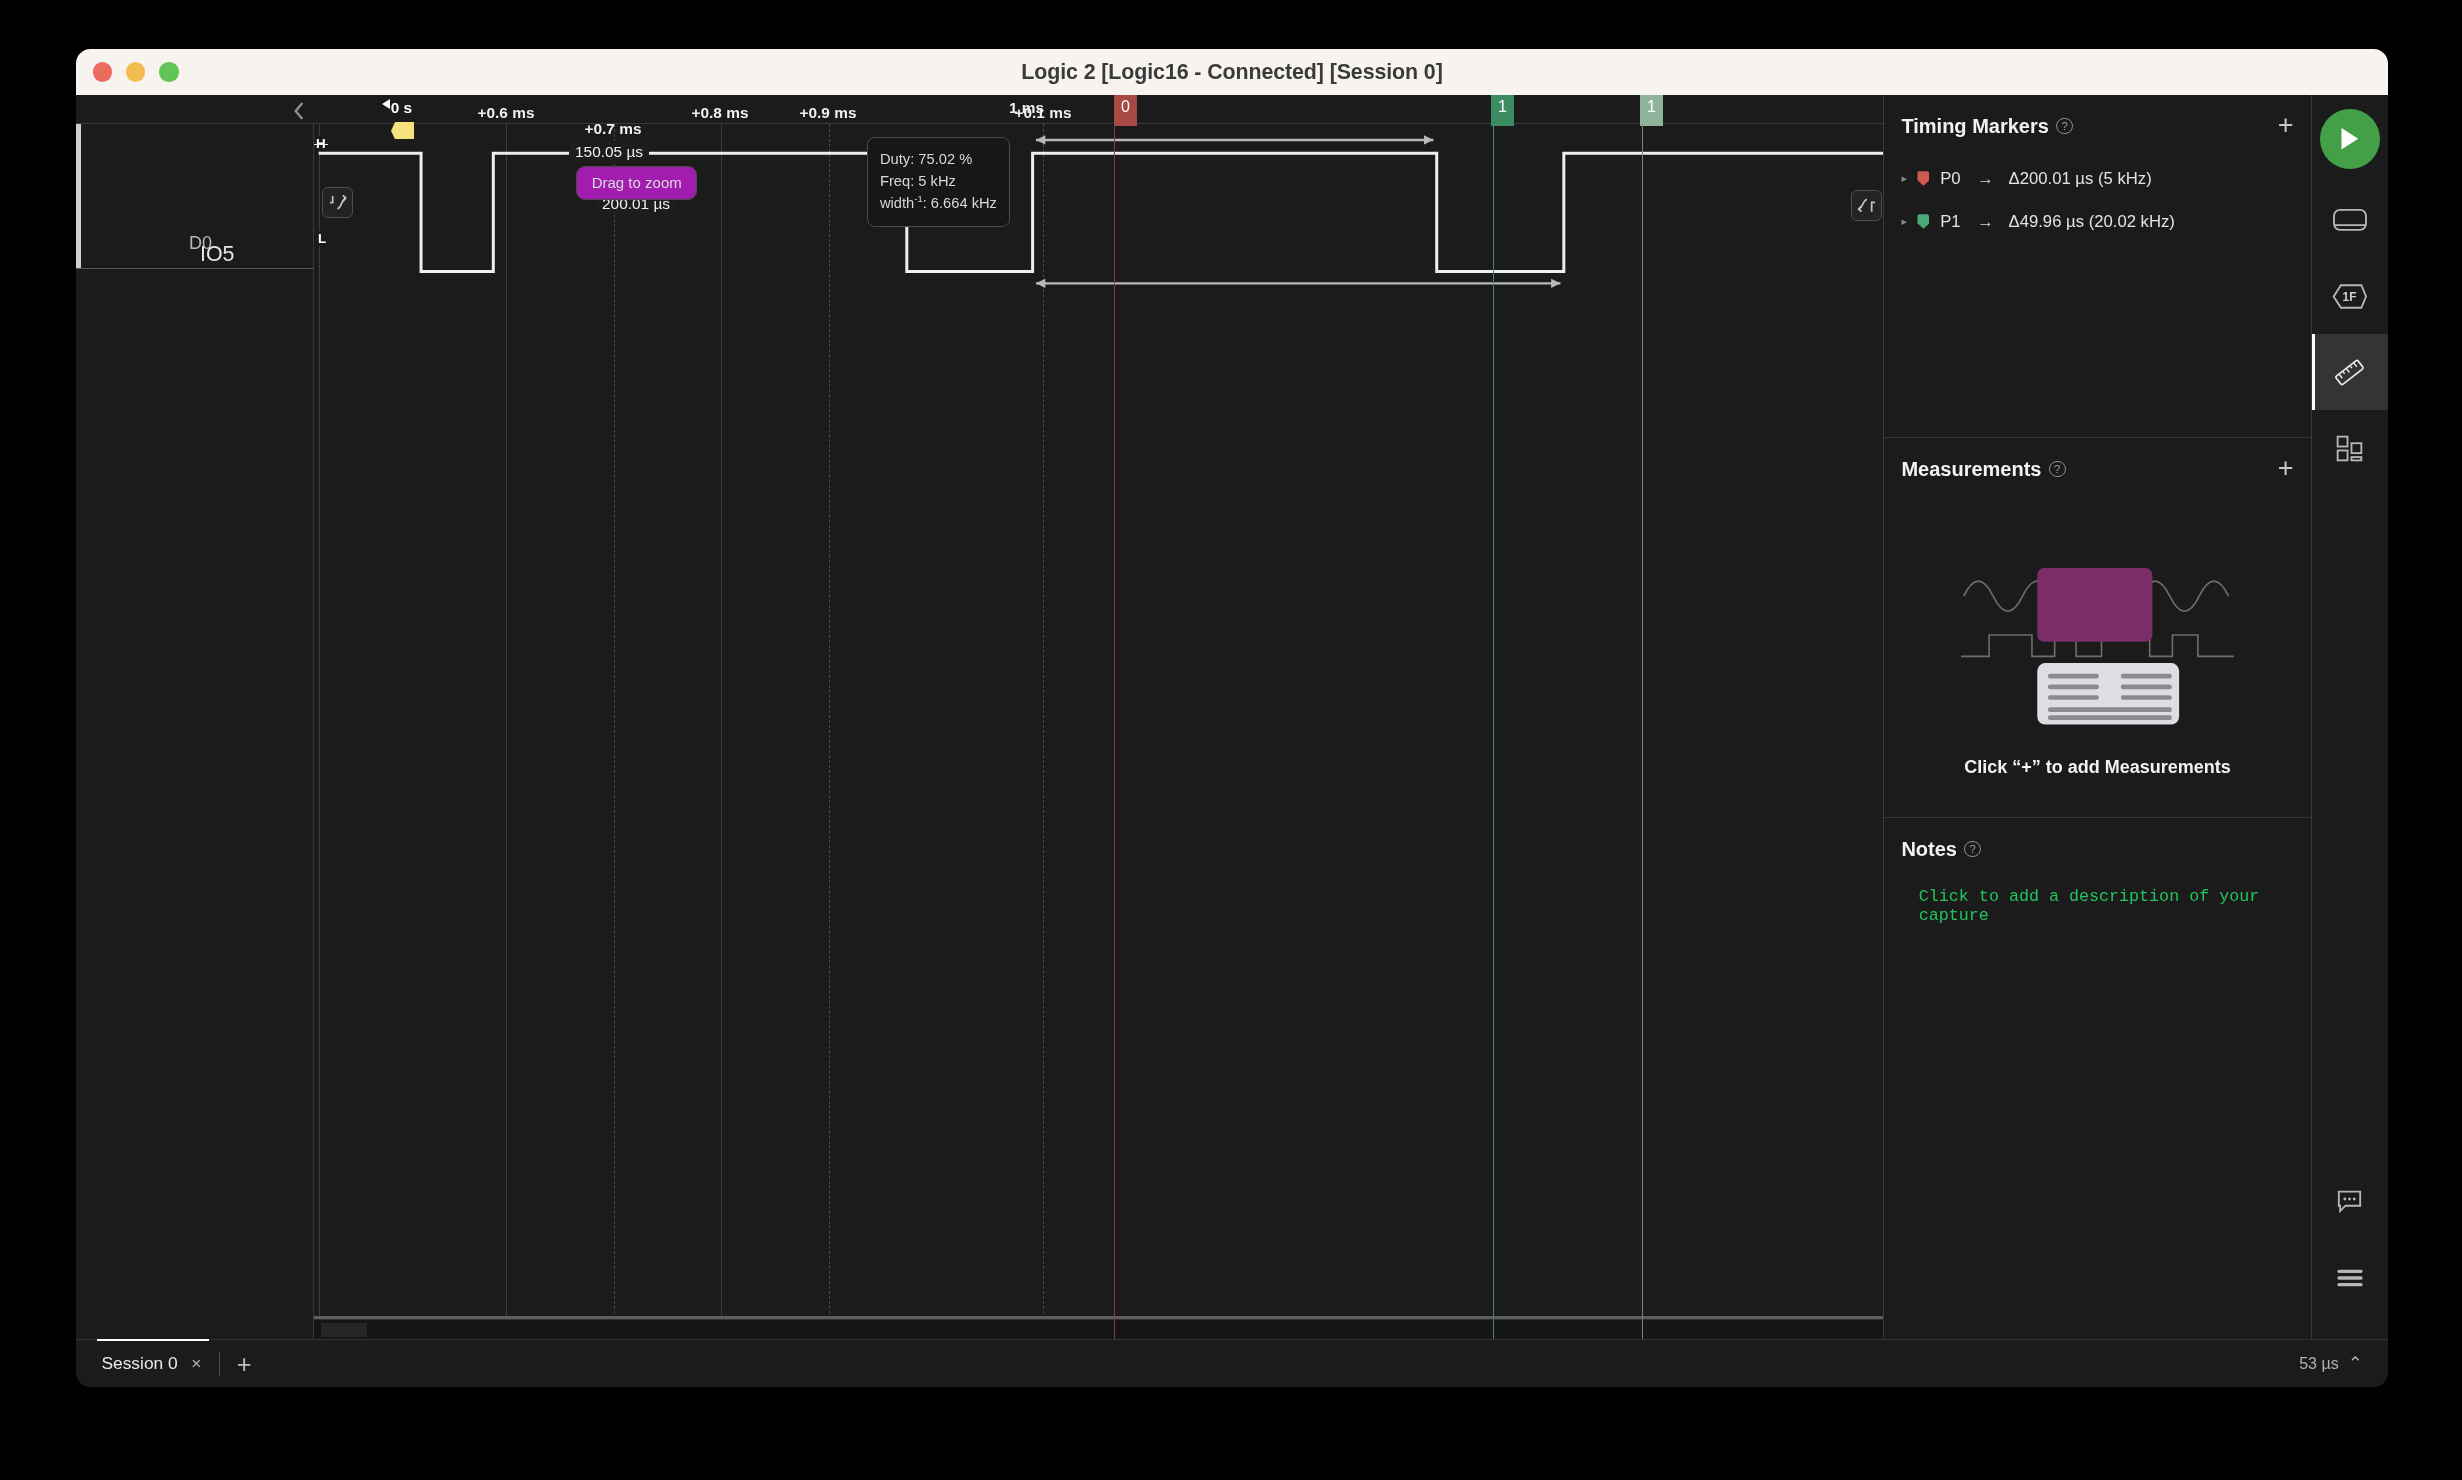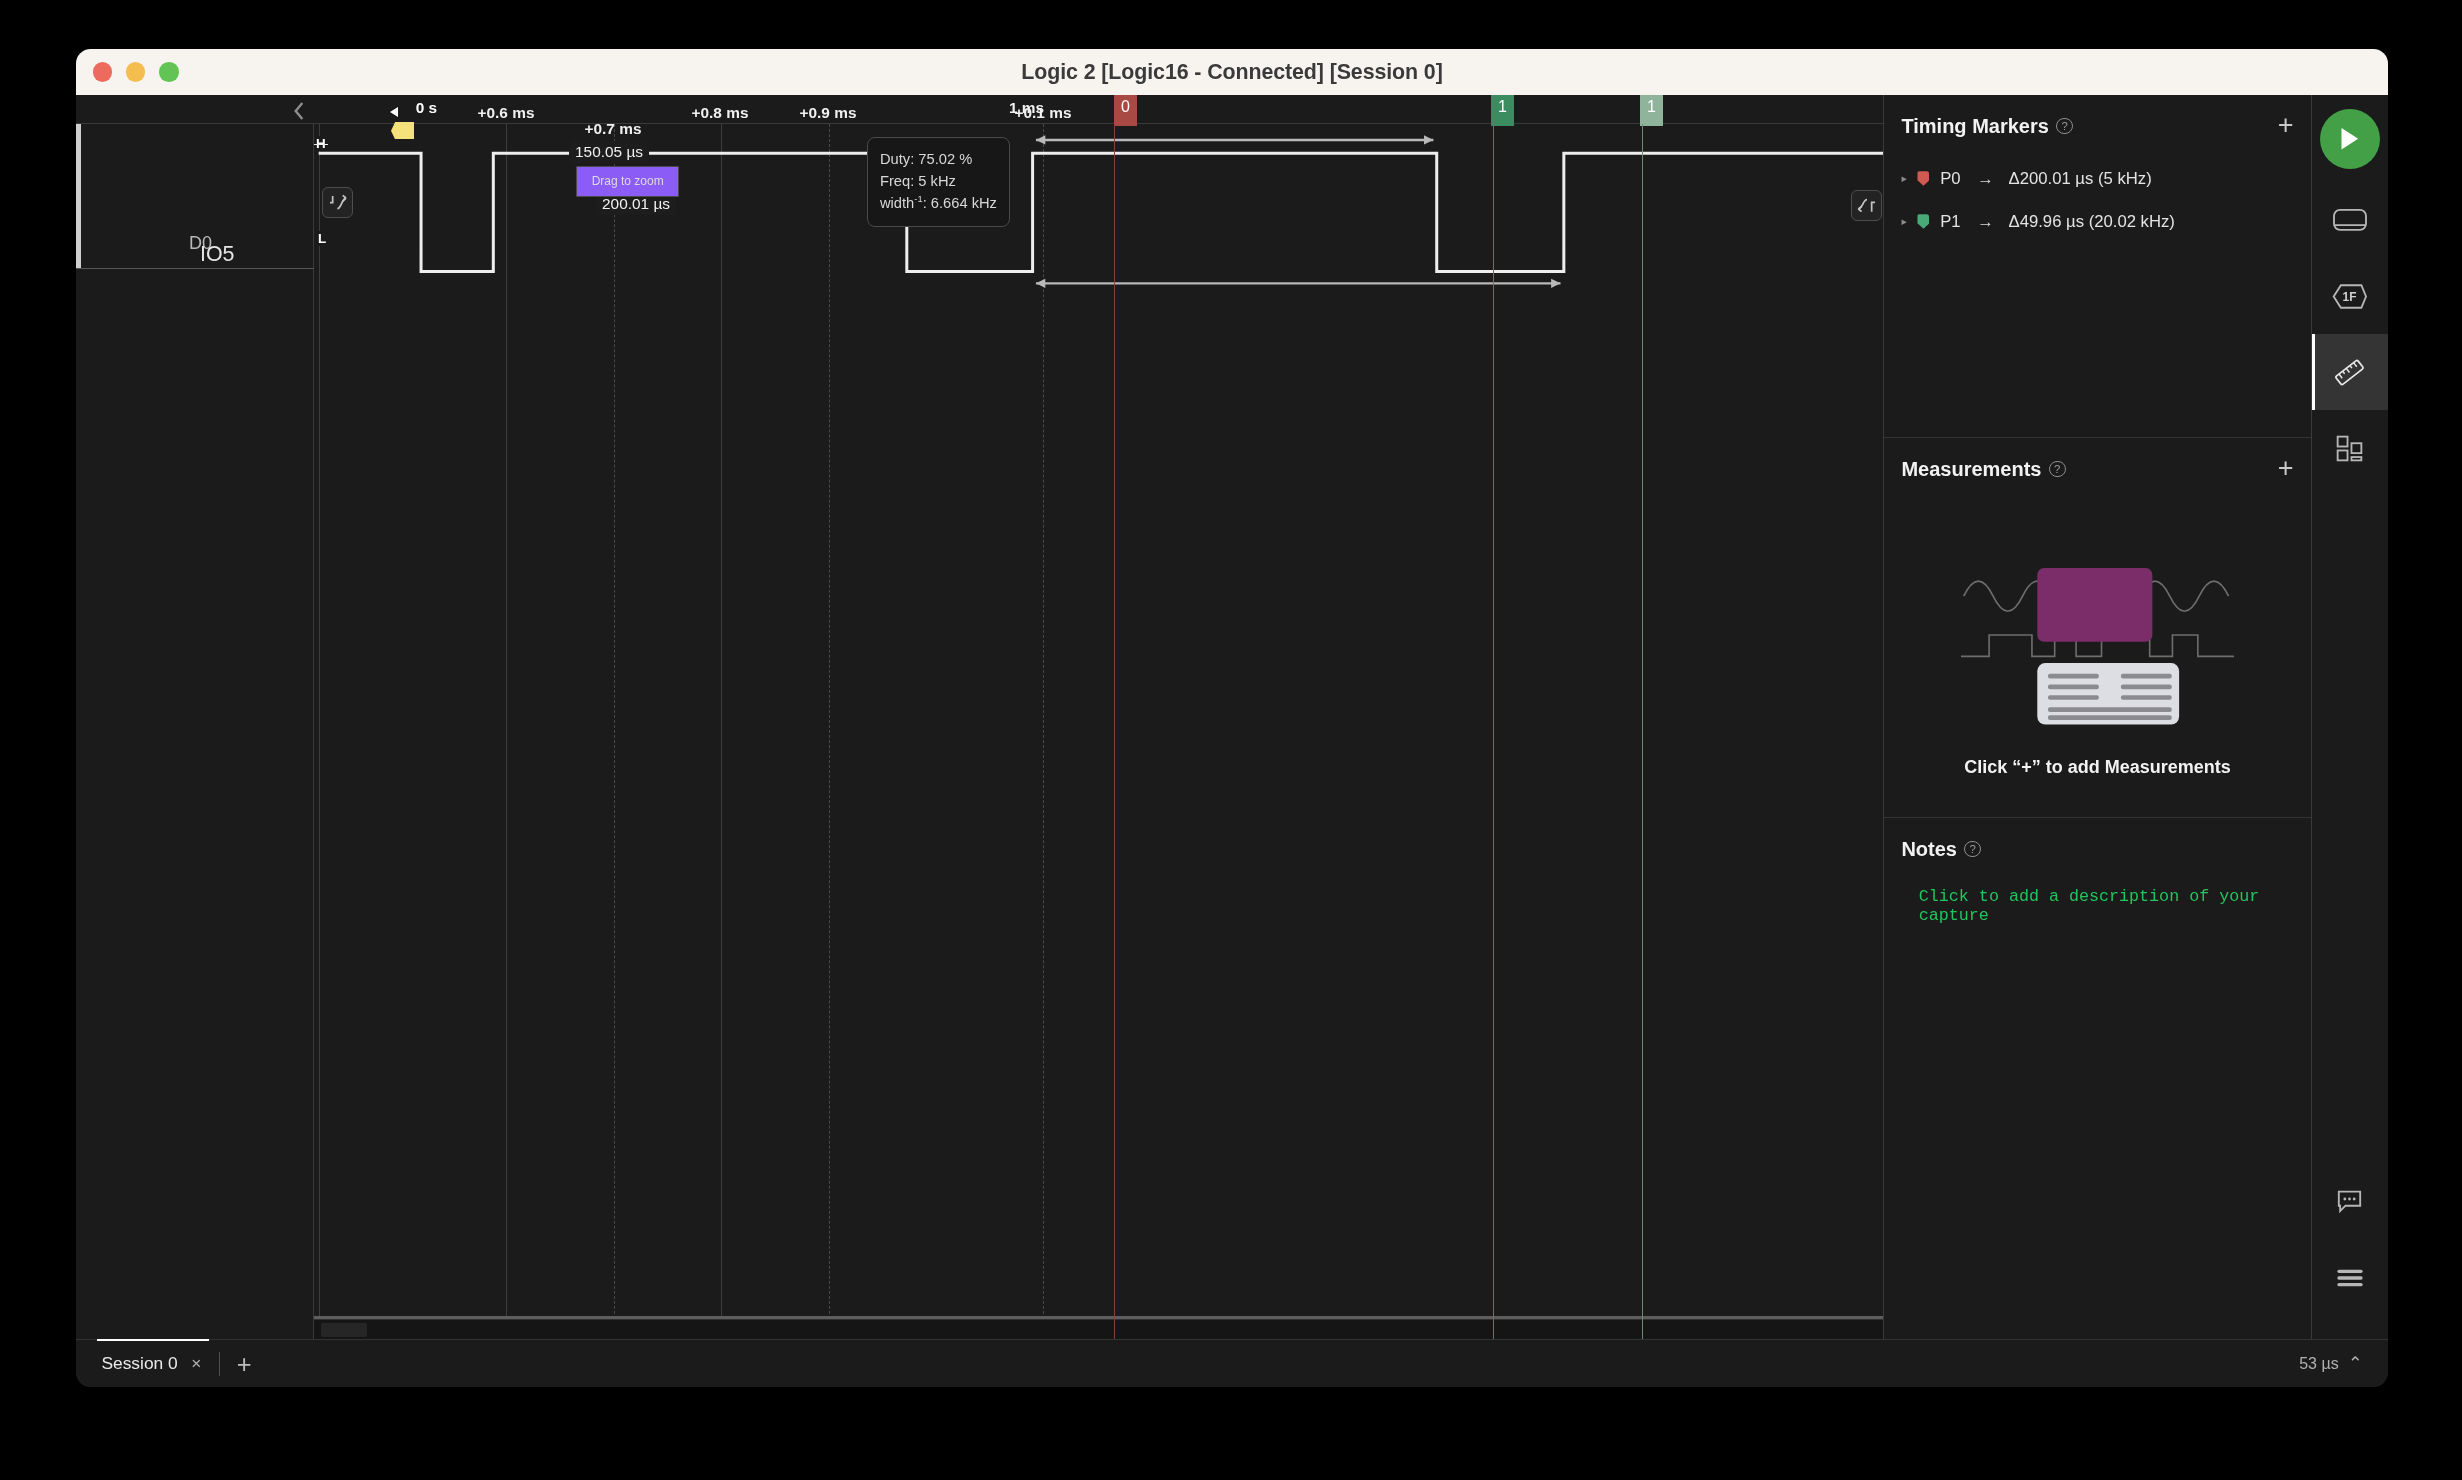--- a/index.html
+++ b/index.html
@@ -100,23 +100,23 @@
   .edge-btn {
     position: absolute;
     width: 31px; height: 31px;
     border: 0.7px solid #4e4e4e; border-radius: 6px;
     background: #232323;
     display: flex; align-items: center; justify-content: center;
   }
   .drag-zoom {
     position: absolute;
     padding: 7.4px 14.7px;
-    border: 0.7px solid #4a4a4a; border-radius: 1px;
-    background: #8b5cf6;
-    color: #dcdcdc; font-size: 12px;
+    border: 0.7px solid #4a4a4a; border-radius: 9px;
+    background: #a21caf;
+    color: #dcdcdc; font-size: 15px;
     white-space: nowrap;
   }
   .meas-chip {
     position: absolute;
     background: #1d1d1d;
     color: #f0f0f0; font-size: 15.4px;
     padding: 2px 6px; border-radius: 2px;
     transform: translateX(-50%);
     white-space: nowrap;
   }
@@ -265,21 +265,21 @@
 
         <div class="graph-area">
 
           <div class="ruler"></div>
 
           <div style="position:absolute;left:209px;top:2.7px;width:27px;height:27px;display:flex;align-items:center;justify-content:center;">
             <svg width="12" height="20" viewBox="0 0 18 30" fill="none" stroke="#8d8d8d" stroke-width="3.6">
                 <path d="M14 3 L4 15 L14 27"></path>
               </svg>
           </div>
-          <div style="position:absolute;left:314px;top:4px;display:flex;align-items:flex-end;gap:17px;">
+          <div style="position:absolute;left:306px;top:4px;display:flex;align-items:flex-start;gap:0;">
             <svg width="8.7" height="10" viewBox="0 0 13 15">
                 <path d="M12 0 L12 15 L0 7.5 Z" fill="#fff"></path>
               </svg>
             <span style="font-size:15.4px;font-weight:bold;color:#fff;">0 s</span>
           </div>
           <div style="position:absolute;left:315px;top:27px;width:23px;height:17.4px;background:#f5e27a;clip-path:polygon(18% 0,100% 0,100% 100%,18% 100%,0 50%);"></div>
 
           <div class="chan-header-left">
             <div class="chan-block">
               <div class="chan-accent"></div>

